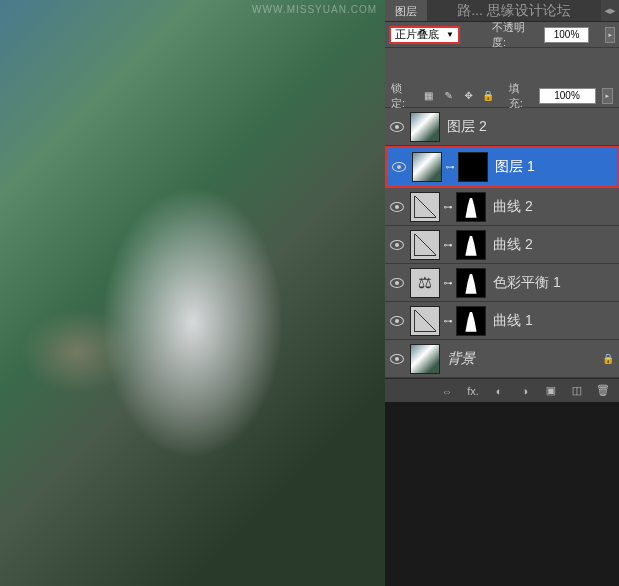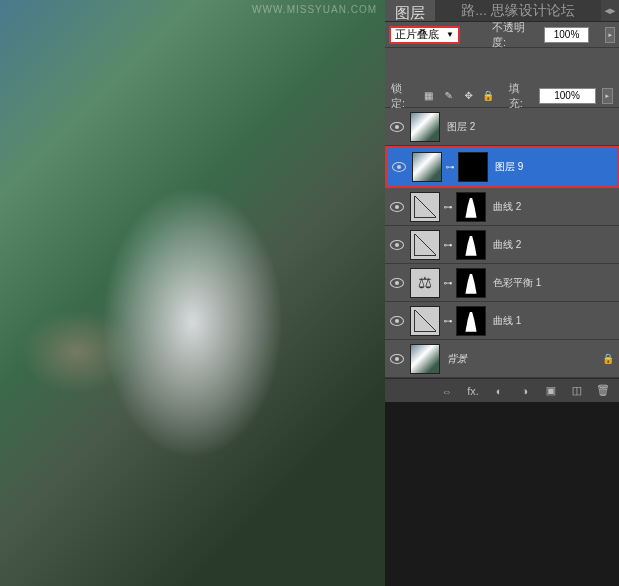--- a/index.html
+++ b/index.html
@@ -43,21 +43,21 @@
     }
     .panel-tabs {
       display: flex;
       background: #3a3a3a;
       height: 22px;
       align-items: stretch;
       border-bottom: 1px solid #282828;
     }
     .tab {
       padding: 4px 10px;
-      font-size: 15px;
+      font-size: 11px;
       color: #aaa;
       cursor: default;
     }
     .tab.active {
       background: #535353;
       color: #ddd;
     }
     .tab-remainder {
       flex: 1;
       display: flex;
@@ -220,21 +220,21 @@
     }
     .link-icon {
       width: 10px;
       display: flex;
       align-items: center;
       justify-content: center;
       font-size: 9px;
       color: #ddd;
     }
     .layer-name {
-      font-size: 10px;
+      font-size: 14px;
       color: #ddd;
       margin-left: 4px;
     }
     .layer-row.selected .layer-name { color: #fff; }
     .layer-name.italic { font-style: italic; }
     .panel-footer {
       display: flex;
       justify-content: flex-end;
       align-items: center;
       height: 24px;
@@ -304,21 +304,21 @@
       <span class="layer-name">图层 2</span>
     </div>
 
     <div class="layer-row selected">
       <div class="vis-col">
           <div class="eye"></div>
         </div>
       <div class="thumb img"></div>
       <div class="link-icon">⊶</div>
       <div class="thumb mask"></div>
-      <span class="layer-name">图层 9</span>
+      <span class="layer-name">图层 1</span>
     </div>
 
     <div class="layer-row">
       <div class="vis-col">
           <div class="eye"></div>
         </div>
       <div class="thumb curves"></div>
       <div class="link-icon">⊶</div>
       <div class="thumb mask-figure"></div>
       <span class="layer-name">曲线 2</span>

